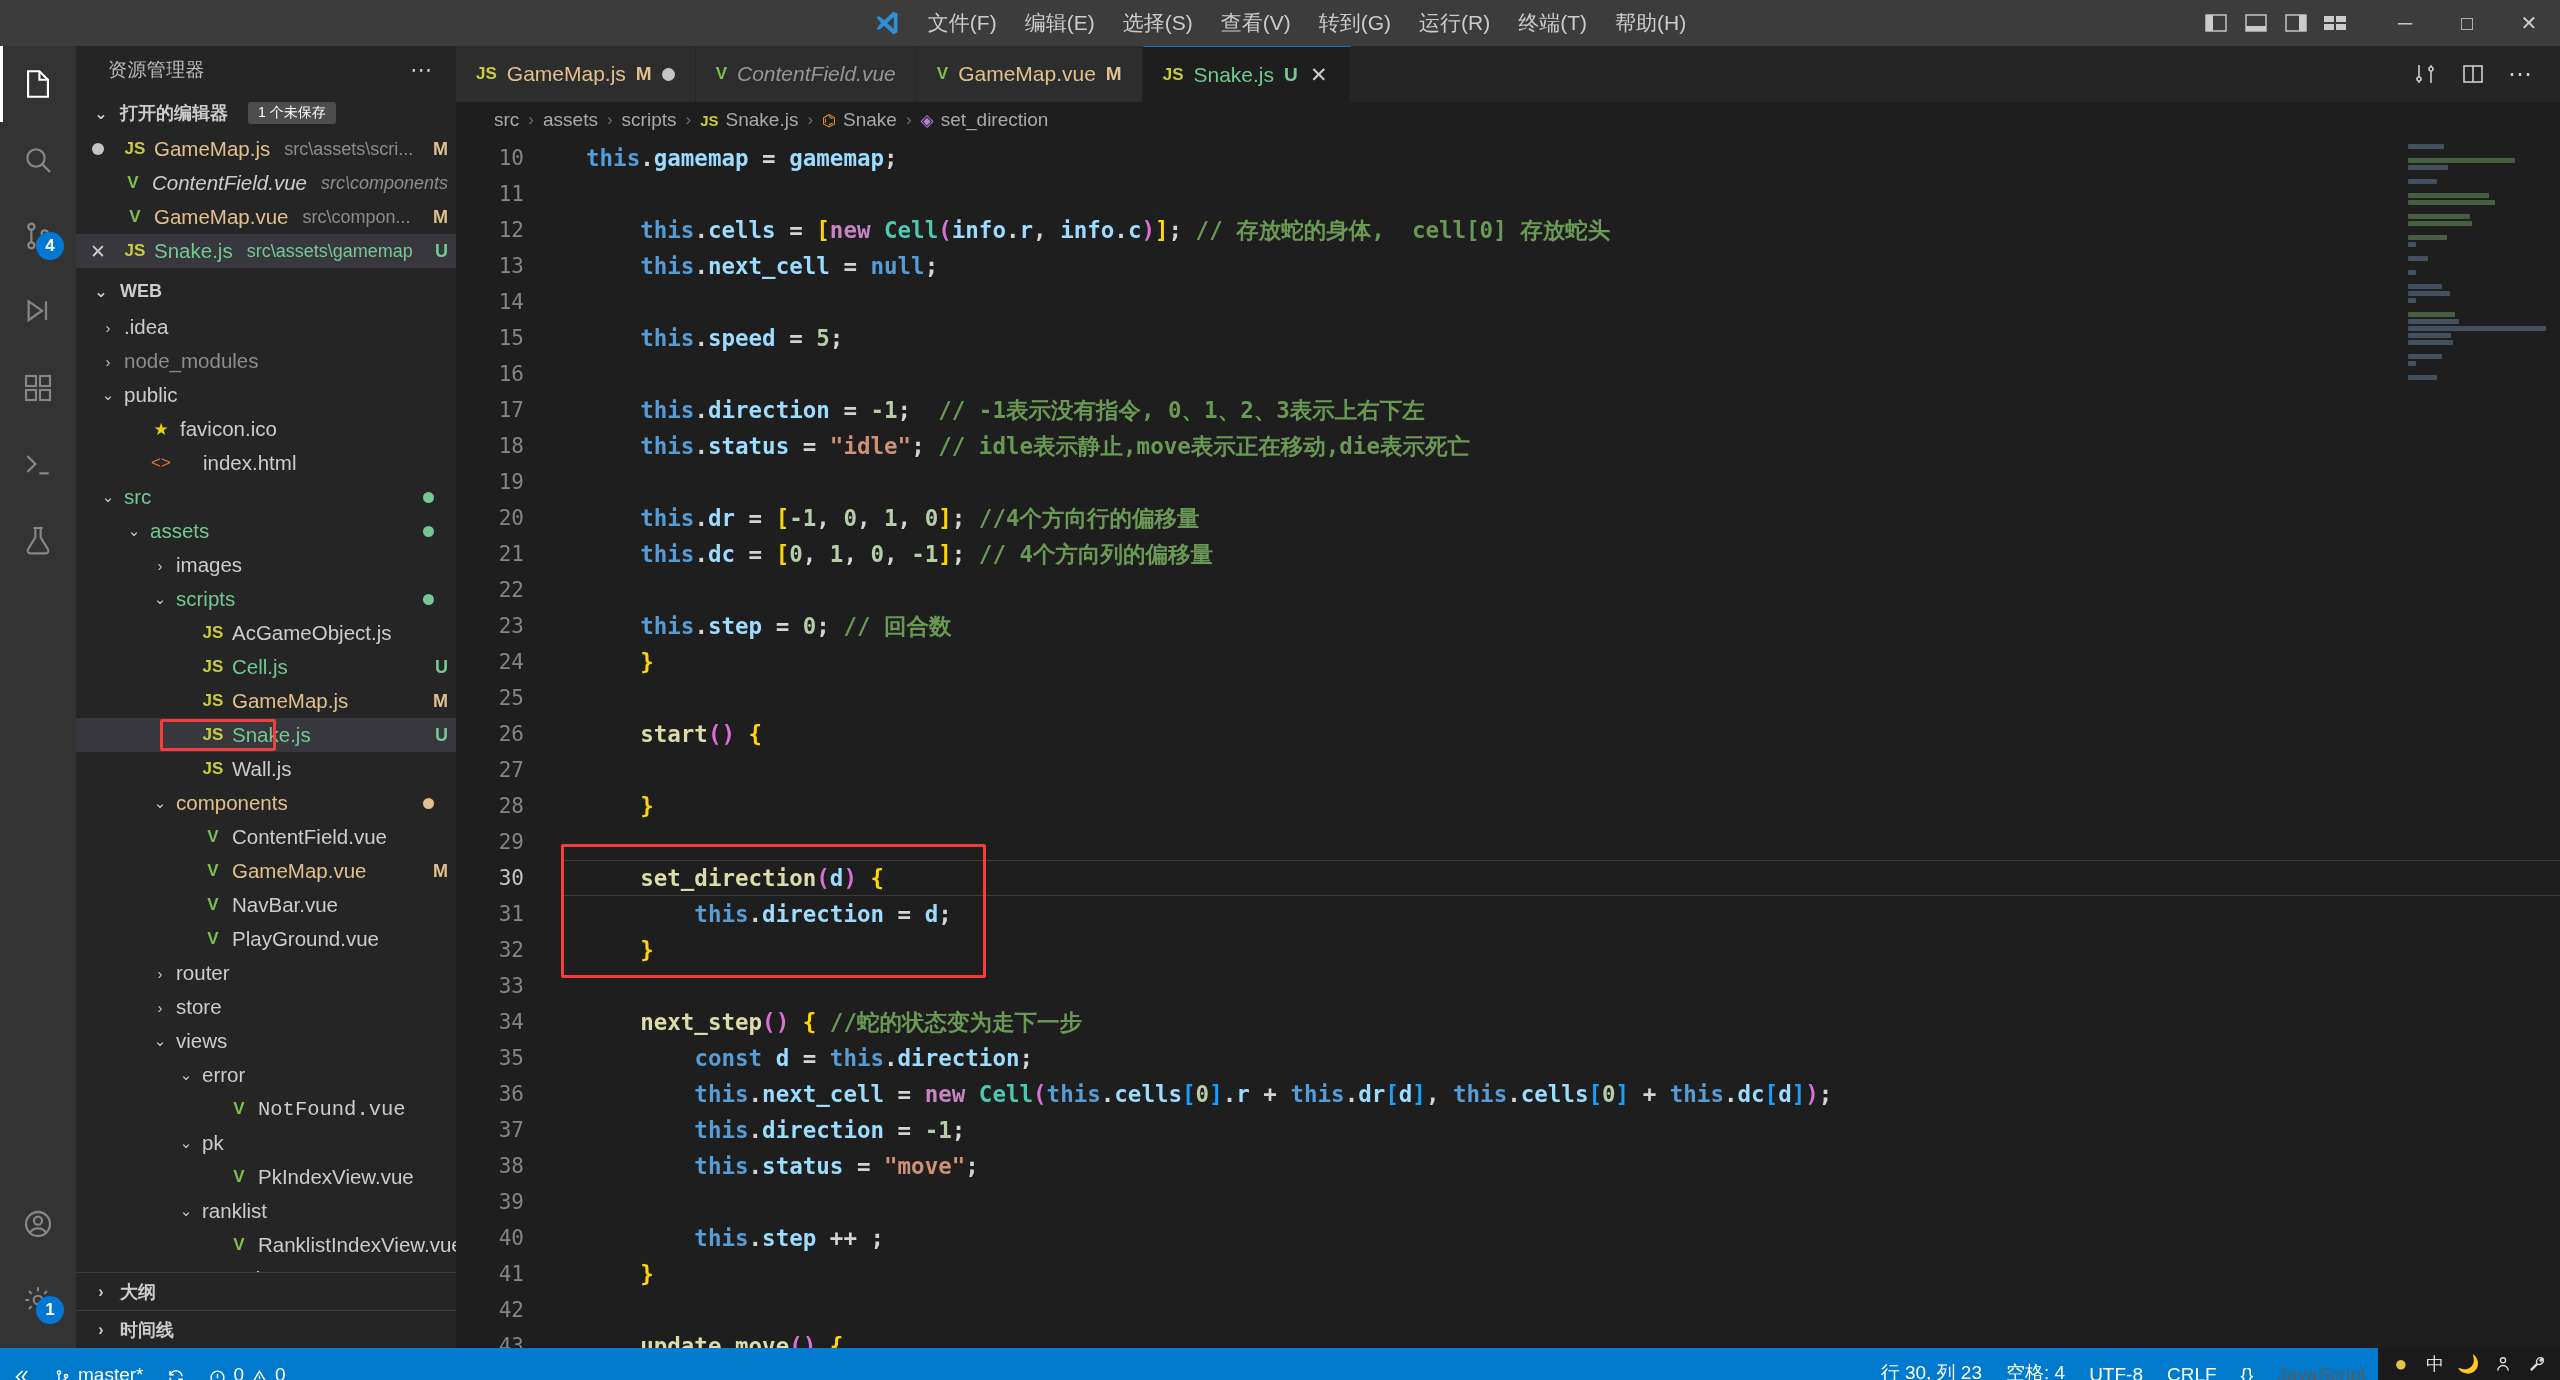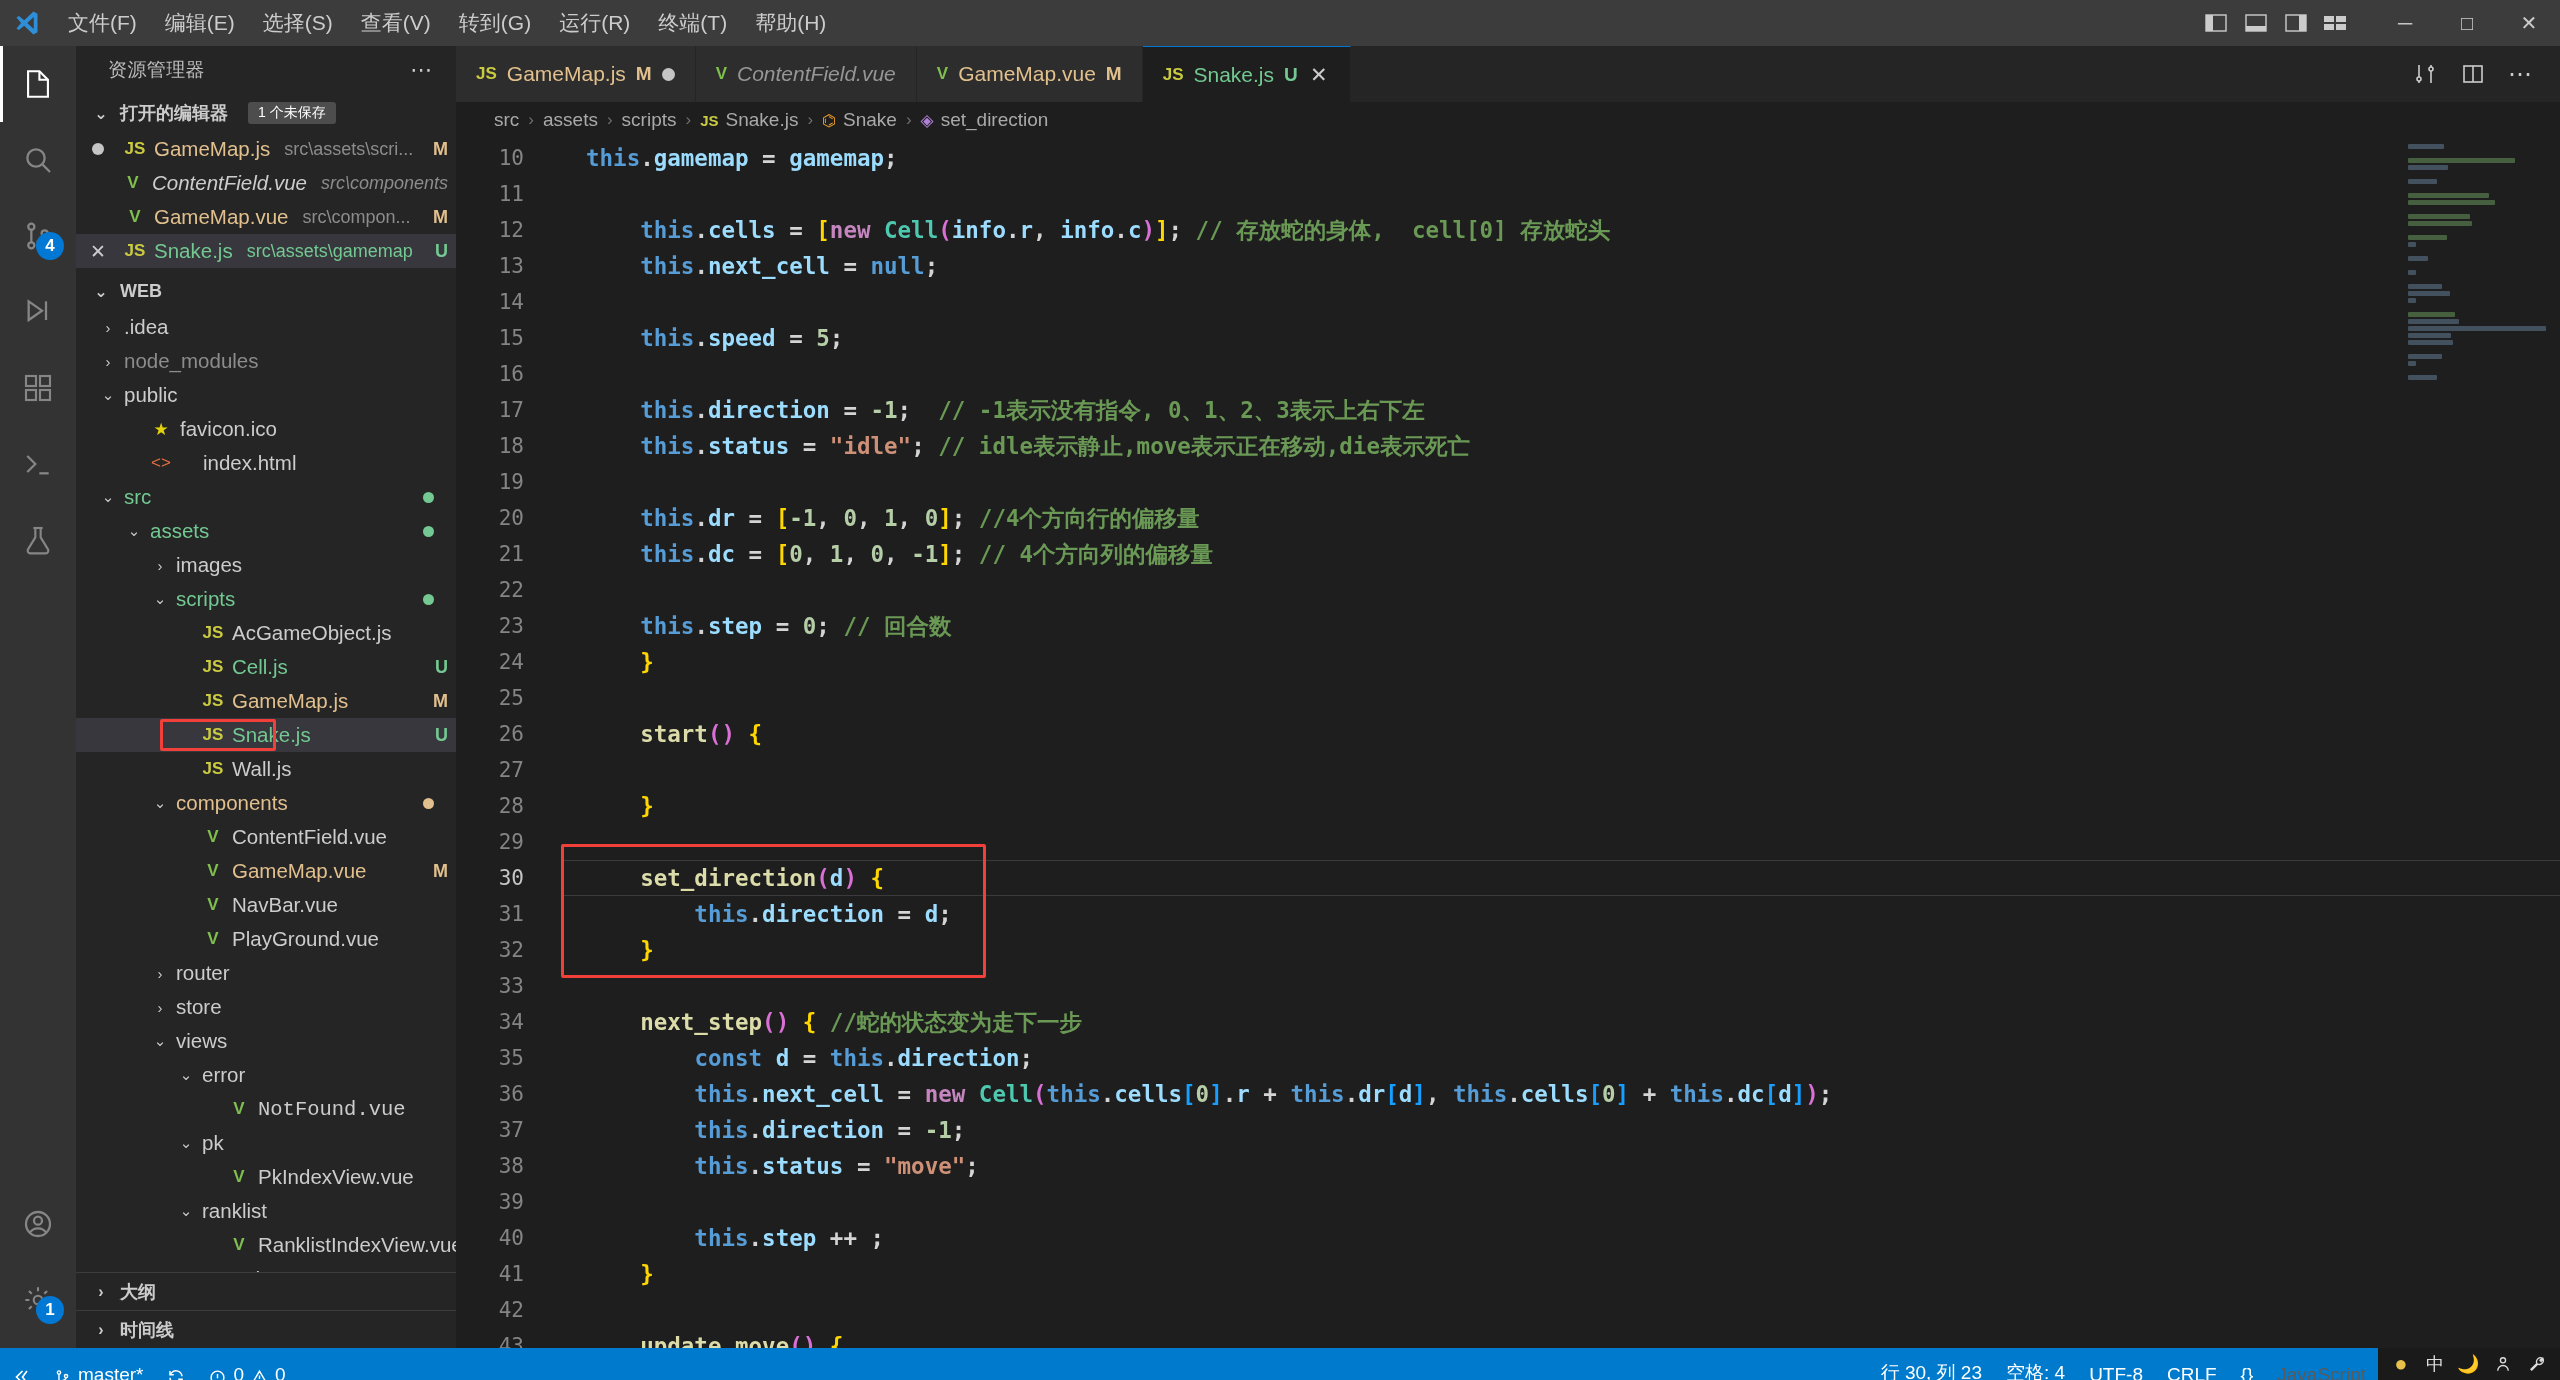--- a/index.html
+++ b/index.html
@@ -10,20 +10,21 @@
     overflow: hidden;
     -webkit-font-smoothing: antialiased;
   }
   .app { width: 2560px; height: 1380px; display: flex; flex-direction: column; }
 
   
   .titlebar {
     height: 46px; background: #3c3c3c; color: #cccccc;
     display: flex; align-items: center; position: relative; flex: none;
     font-size: 21px;
+    justify-content: center;
   }
   .vs-logo { width: 54px; display: flex; align-items: center; justify-content: center; }
   .menu { display: flex; align-items: center; gap: 0px; }
   .menu-item { padding: 4px 14px; font-size: 21px; color: #cccccc; white-space: nowrap; }
   .title-center {
     position: absolute; left: 0; right: 0; text-align: center;
     font-size: 21px; color: #cccccc; pointer-events: none;
   }
   .win-controls { position: absolute; right: 0; top: 0; height: 46px; display: flex; align-items: center; }
   .layout-icons { display: flex; align-items: center; gap: 0; margin-right: 18px; }

